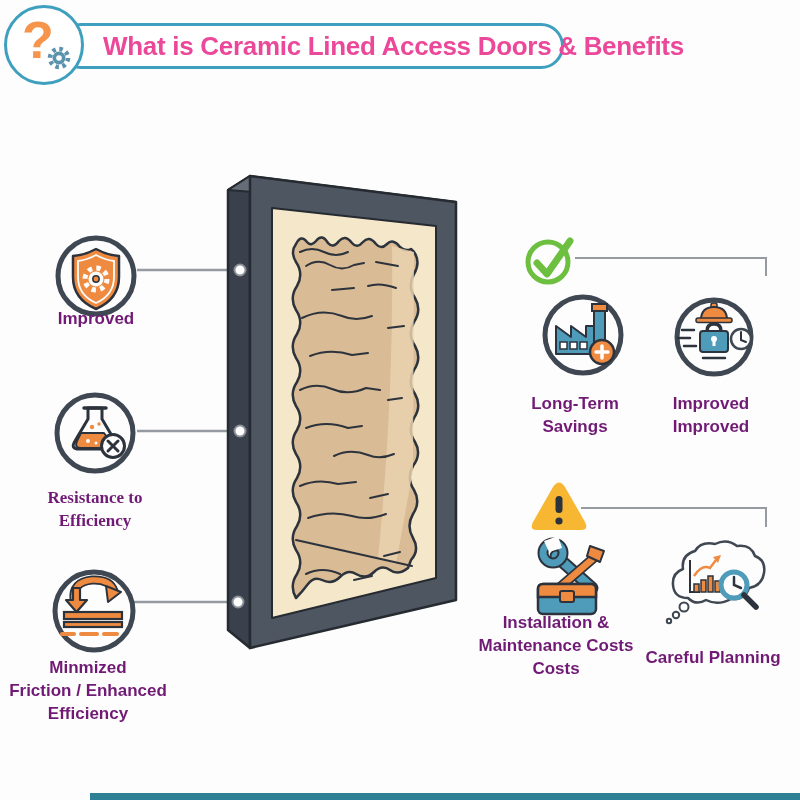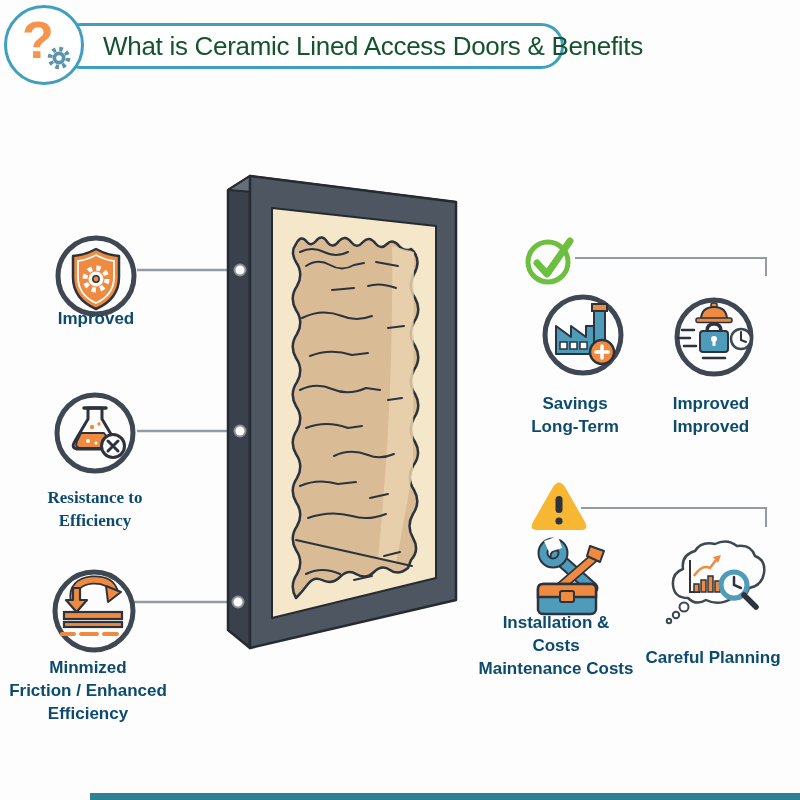--- a/index.html
+++ b/index.html
@@ -1,26 +1,26 @@
 <!DOCTYPE html>
 <html><head>
 <meta charset="utf-8">
 <style>
   html,body{margin:0;padding:0;}
   body{width:800px;height:800px;background:#fdfdfd;font-family:"Liberation Sans",sans-serif;overflow:hidden;position:relative;}
   .canvas{position:absolute;inset:0;width:800px;height:800px;}
   svg.art{position:absolute;left:0;top:0;}
   
   .title-pill{position:absolute;left:58px;top:23px;width:506px;height:46px;background:#fff;border:3px solid #3E9FBE;border-radius:28px;display:flex;align-items:center;box-sizing:border-box;padding-left:42px;z-index:1;}
-  .title-text{font-size:26px;font-weight:normal;color:#14532d;letter-spacing:-0.3px;white-space:nowrap;}
+  .title-text{font-size:26px;font-weight:bold;color:#ec4899;letter-spacing:-0.3px;white-space:nowrap;}
   .title-badge{position:absolute;left:4px;top:5px;width:80px;height:80px;background:#fff;border:3px solid #3E9FBE;border-radius:50%;box-sizing:border-box;z-index:2;}
   .qmark{position:absolute;left:15px;top:2px;font-size:52px;font-weight:800;color:#F5944A;}
   .badge-gear{position:absolute;right:7px;bottom:9px;}
   
-  .lbl{position:absolute;text-align:center;font-weight:bold;color:#0c4a6e;font-size:17px;line-height:23px;z-index:1;}
+  .lbl{position:absolute;text-align:center;font-weight:bold;color:#701a75;font-size:17px;line-height:23px;z-index:1;}
   .lbl span{display:block;}
   
   .bottom-bar{position:absolute;left:90px;right:0;bottom:0;height:7px;background:#2E8195;}
 </style>
 </head>
 <body>
 
 <div class="canvas">
 
   <svg class="art" width="800" height="800" viewBox="0 0 800 800">
@@ -207,30 +207,30 @@
     <span>Resistance to</span>
     <span>Efficiency</span>
   </div>
   <div class="lbl" style="left:-6px;top:656px;width:188px;">
     <span>Minmized</span>
     <span>Friction / Enhanced</span>
     <span>Efficiency</span>
   </div>
 
   <div class="lbl" style="left:485px;top:392px;width:180px;">
+    <span>Long-Term</span>
     <span>Savings</span>
-    <span>Long-Term</span>
   </div>
   <div class="lbl" style="left:621px;top:392px;width:180px;">
     <span>Improved</span>
     <span>Improved</span>
   </div>
   <div class="lbl" style="left:456px;top:611px;width:200px;">
     <span>Installation &amp;</span>
+    <span>Maintenance Costs</span>
     <span>Costs</span>
-    <span>Maintenance Costs</span>
   </div>
   <div class="lbl" style="left:613px;top:646px;width:200px;">
     <span>Careful Planning</span>
   </div>
 
   <div class="bottom-bar"></div>
 </div>
 
 </body></html>

